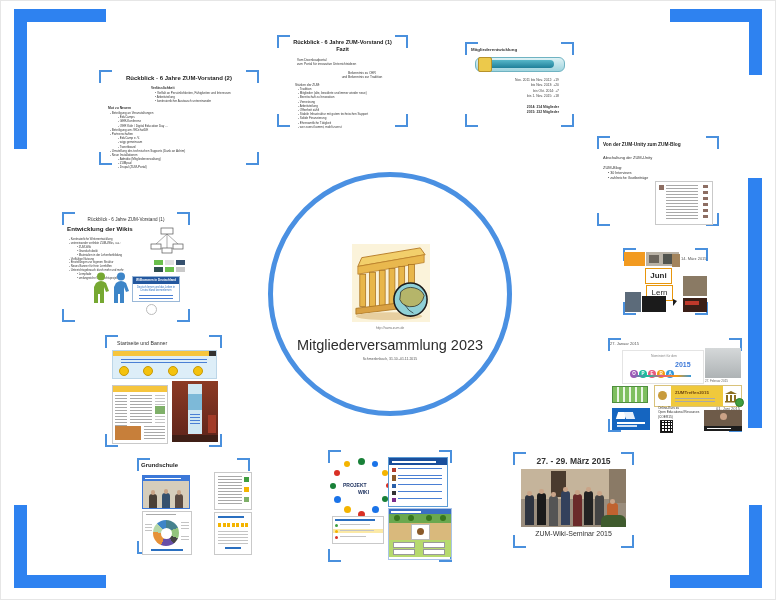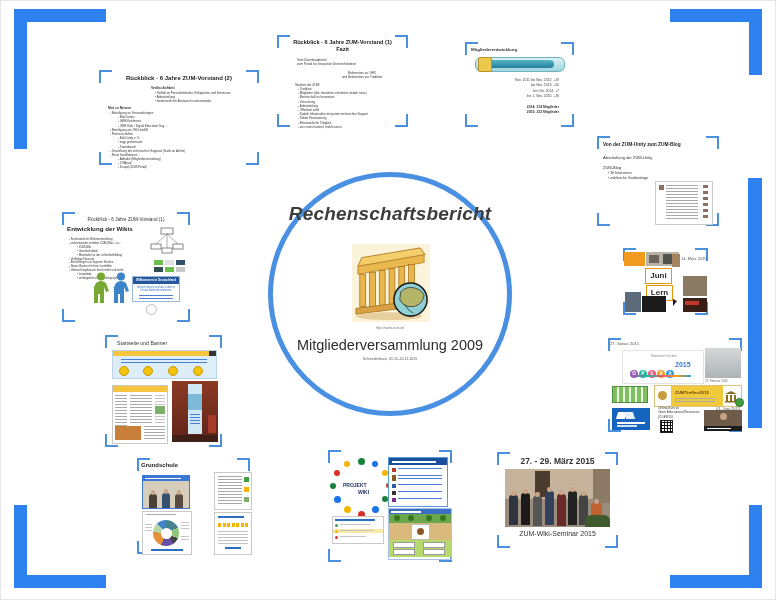--- a/index.html
+++ b/index.html
@@ -66,21 +66,20 @@
   <div class="fbar" style="left:14px;top:9px;width:13px;height:140px"></div>
   <div class="fbar" style="left:670px;top:9px;width:92px;height:13px"></div>
   <div class="fbar" style="left:749px;top:9px;width:13px;height:66px"></div>
   <div class="fbar" style="left:748px;top:178px;width:14px;height:250px"></div>
   <div class="fbar" style="left:14px;top:505px;width:13px;height:83px"></div>
   <div class="fbar" style="left:14px;top:575px;width:92px;height:13px"></div>
   <div class="fbar" style="left:749px;top:505px;width:13px;height:83px"></div>
   <div class="fbar" style="left:670px;top:575px;width:92px;height:13px"></div>
 
   <div class="circle"></div>
-  <div class="ctitle">Rechenschaftsbericht</div>
   <div class="abs" style="left:352px;top:243px;width:78px;height:80px">
     <svg width="78" height="80" viewBox="0 0 80 80">
       <rect width="80" height="80" fill="#fbf3da"></rect>
       <polygon points="10,14 70,4 75,11 6,23" fill="#f2cf6b" stroke="#b97f2c" stroke-width="1"></polygon>
       <polygon points="6,23 74,11 74,19 6,31" fill="#e9b84e" stroke="#b97f2c" stroke-width="0.8"></polygon>
       <g fill="#e8b64a" stroke="#a9721f" stroke-width="0.8">
         <rect x="8" y="31" width="6" height="33"></rect>
           <rect x="18" y="29" width="6" height="35"></rect>
         <rect x="28" y="27" width="6" height="37"></rect>
           <rect x="38" y="25" width="6" height="39"></rect>
@@ -88,21 +87,21 @@
           <rect x="58" y="21" width="6" height="43"></rect>
       </g>
       <polygon points="4,66 76,57 76,63 4,72" fill="#d9a143" stroke="#a9721f" stroke-width="0.8"></polygon>
       <ellipse cx="38" cy="74" rx="34" ry="4" fill="#e7cfa0"></ellipse>
       <circle cx="60" cy="57" r="17" fill="#8fd0d6" stroke="#1c1c1c" stroke-width="1.6"></circle>
       <path d="M50,49 q6,-6 14,-4 q8,2 10,8 q-2,9 -10,11 q-11,2 -15,-7 z" fill="#b5b56a" stroke="#1c1c1c" stroke-width="0.7"></path>
       <path d="M54,62 q4,7 9,9" stroke="#1c1c1c" stroke-width="0.7" fill="none"></path>
     </svg>
   </div>
   <div class="curl">http://www.zum.de</div>
-  <div class="csub">Mitgliederversammlung 2009</div>
+  <div class="csub">Mitgliederversammlung 2023</div>
   <div class="cloc">Schmerlenbach, 31.10.-01.11.2015</div>
 
   <div class="slide" style="left:99px;top:70px;width:160px;height:95px">
     <i class="c tl"></i>
       <i class="c tr"></i>
     <i class="c bl"></i>
       <i class="c br"></i>
     <div class="abs ctext b" style="left:0;top:5px;width:160px;font-size:6px;color:#222">Rückblick - 6 Jahre ZUM-Vorstand (2)</div>
     <div class="abs b" style="left:52px;top:16px;font-size:3.4px;color:#333">Verlässlichkeit</div>
     <div class="abs" style="left:56px;top:21px;width:100px">
@@ -206,21 +205,21 @@
     <i class="c bl"></i>
       <i class="c br"></i>
     <div class="abs" style="left:1px;top:4px;width:21px;height:14px;background:#f29a20"></div>
     <div class="abs" style="left:23px;top:4px;width:33px;height:14px;background:#b9b2a6">
       <div class="abs" style="left:3px;top:3px;width:10px;height:8px;background:#6b655c"></div>
       <div class="abs" style="left:17px;top:2px;width:12px;height:10px;background:#51544e"></div>
     </div>
     <div class="abs" style="left:49px;top:6px;width:8px;height:13px;background:#a3845c"></div>
     <div class="abs" style="left:58px;top:8px;width:26px;font-size:4px;color:#555">14. März 2015</div>
     <div class="abs ctext" style="left:22px;top:20px;width:25px;height:14px;background:#fff;border:1.5px solid #e8960c;font-size:8px;font-weight:bold;color:#2b2b2b;line-height:14px">Juni</div>
-    <div class="abs ctext" style="left:23px;top:37px;width:25px;height:14px;background:#fff;border:1.5px solid #e8960c;font-size:8px;font-weight:bold;color:#2b2b2b;line-height:14px">Lern</div>
+    <div class="abs ctext" style="left:23px;top:37px;width:25px;height:14px;background:#fff;border:1.5px solid #e8960c;font-size:8px;font-weight:normal;color:#2b2b2b;line-height:14px">Lern</div>
     <div class="abs" style="left:50px;top:51px;width:0;height:0;border-left:4px solid #1b1b1b;border-top:2px solid transparent;border-bottom:5px solid transparent"></div>
     <div class="abs" style="left:2px;top:44px;width:16px;height:20px;background:#5c6b7a"></div>
     <div class="abs" style="left:19px;top:48px;width:24px;height:16px;background:#1b1b1b"></div>
     <div class="abs" style="left:60px;top:28px;width:24px;height:20px;background:#8a7a64"></div>
     <div class="abs" style="left:60px;top:50px;width:24px;height:14px;background:#3a1f17">
       <div class="abs" style="left:2px;top:3px;width:14px;height:4px;background:#c0392b"></div>
     </div>
   </div>
 
   <div class="slide" style="left:608px;top:338px;width:134px;height:94px">
@@ -484,21 +483,21 @@
       </div>
       <div style="height:17px;background:#b6d96e;position:relative">
         <div class="inputbox" style="left:4px;top:2px;width:20px"></div>
         <div class="inputbox" style="left:34px;top:2px;width:20px"></div>
         <div class="inputbox" style="left:4px;top:9px;width:20px"></div>
         <div class="inputbox" style="left:34px;top:9px;width:20px"></div>
       </div>
     </div>
   </div>
 
-  <div class="slide" style="left:497px;top:452px;width:121px;height:96px">
+  <div class="slide" style="left:513px;top:452px;width:121px;height:96px">
     <i class="c tl"></i>
       <i class="c tr"></i>
     <i class="c bl"></i>
       <i class="c br"></i>
     <div class="abs ctext b" style="left:0;top:4px;width:121px;font-size:8.5px;color:#333">27. - 29. März 2015</div>
     <div class="abs" style="left:8px;top:17px;width:105px;height:58px;background:#9a8d7d;overflow:hidden">
       <div class="abs" style="left:0;top:0;width:105px;height:30px;background:#c5b49b"></div>
       <div class="abs" style="left:30px;top:2px;width:15px;height:26px;background:#4a3b2e"></div>
       <div class="abs" style="left:88px;top:0;width:17px;height:34px;background:#8a7a66"></div>
       <div class="person" style="left:4px;top:26px;width:9px;height:30px;background:#2e3440">

